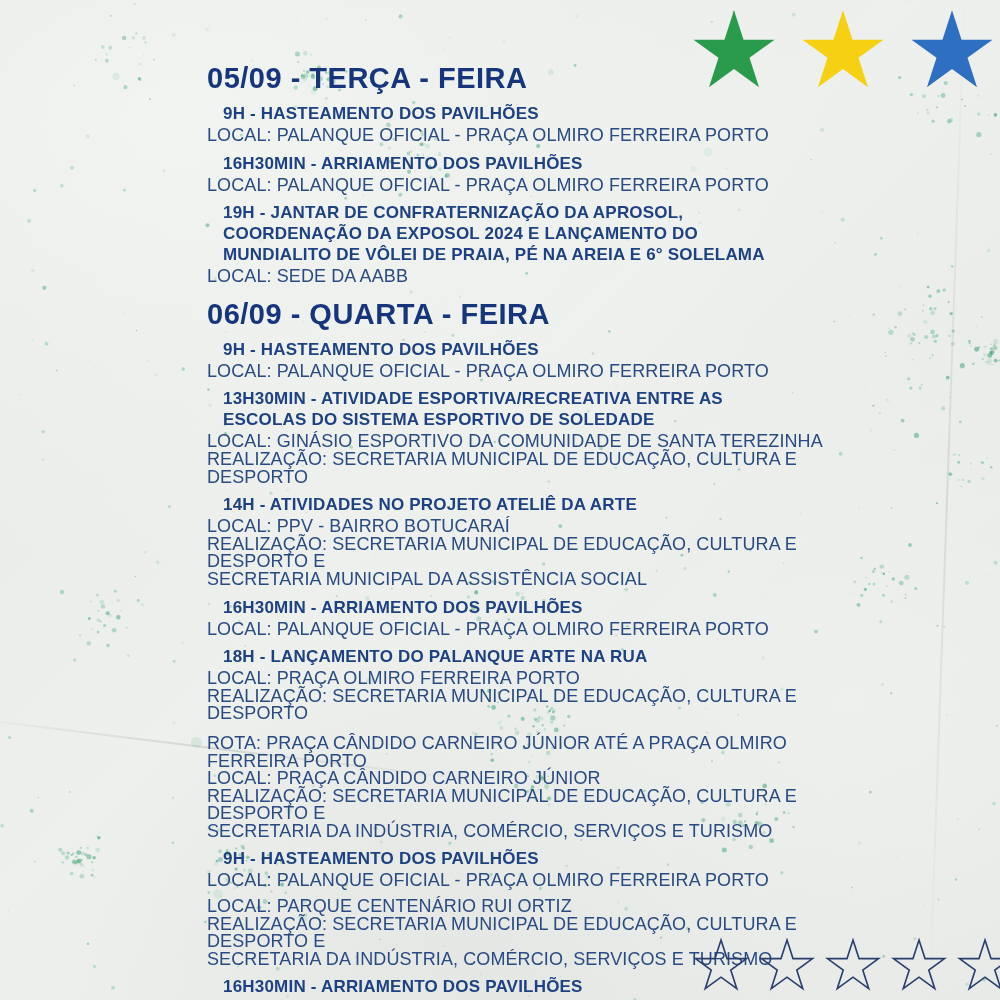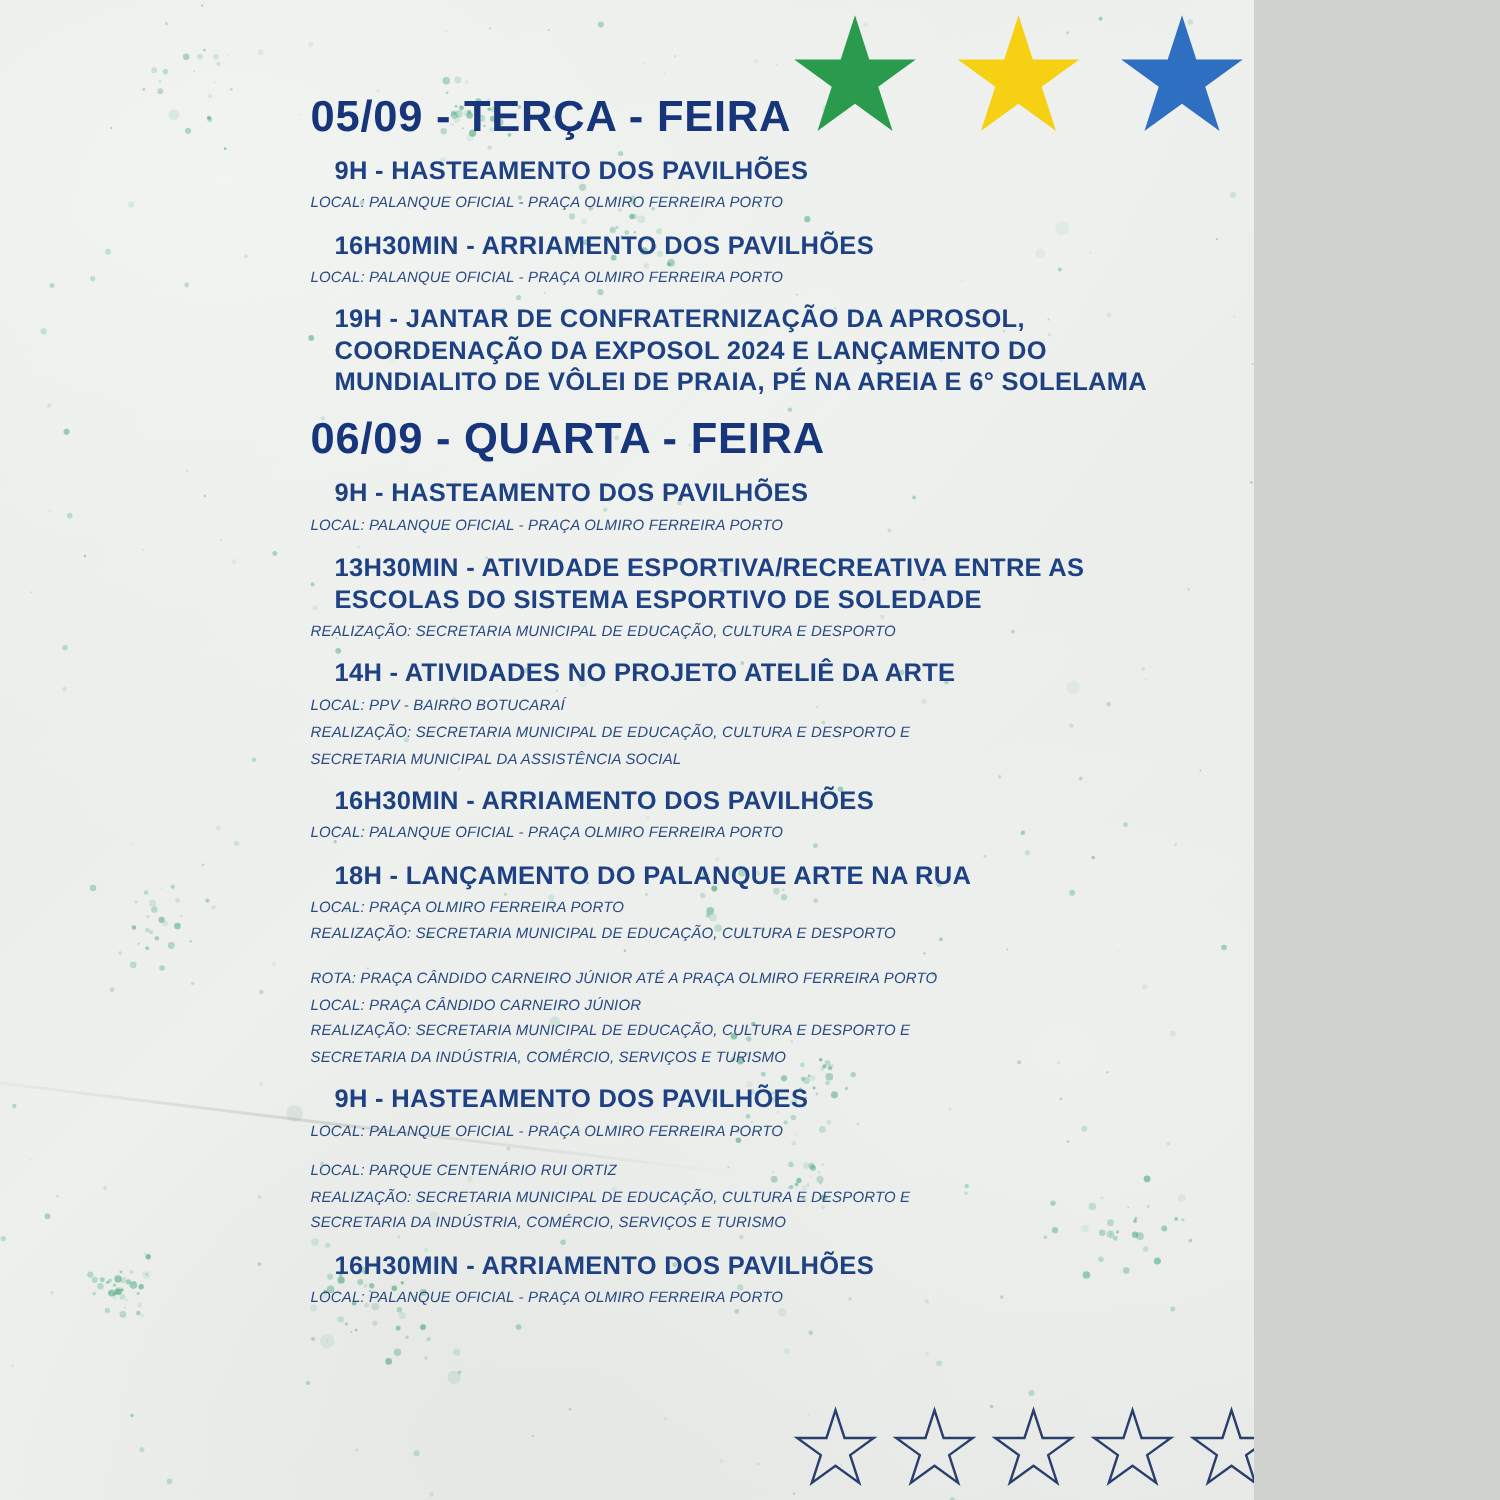--- a/index.html
+++ b/index.html
@@ -1,17 +1,17 @@
 <!DOCTYPE html>
 <html><head>
 <meta charset="utf-8">
 <style>
   html,body{margin:0;padding:0;background:#cfd2cf;}
   .poster{
-    position:relative;width:836px;height:1000px;overflow:hidden;
+    position:relative;width:1000px;height:1000px;overflow:hidden;
     background:
       radial-gradient(1100px 750px at 18% 12%, #f2f4f2 0%, rgba(242,244,242,0) 60%),
       radial-gradient(900px 700px at 85% 70%, #eef0ee 0%, rgba(238,240,238,0) 55%),
       radial-gradient(700px 500px at 50% 95%, #e4e7e4 0%, rgba(228,231,228,0) 60%),
       linear-gradient(135deg,#e7e9e7 0%,#edf0ed 45%,#e5e8e5 100%);
     font-family:"Liberation Sans",sans-serif;
     --heading:#16357b; --title:#1d4182; --detail:#2a4a82;
   }
   .speckles{position:absolute;left:0;top:0;width:1000px;height:1000px;pointer-events:none;}
   .crease1{position:absolute;left:-60px;top:748px;width:560px;height:2px;
@@ -25,21 +25,21 @@
   .day-heading{
     margin:0 0 9px 0;font-size:29px;line-height:32px;font-weight:bold;
     color:var(--heading);letter-spacing:.5px;
   }
   .event{margin-bottom:8px;}
   .event-title{
     font-size:17px;line-height:21px;font-weight:bold;color:var(--title);
     letter-spacing:.2px;white-space:pre-line;margin-bottom:3px;margin-left:16px;
   }
   .event-detail{
-    font-size:10px;line-height:17.6px;font-style:italic;color:var(--detail);
+    font-size:18px;line-height:17.6px;color:var(--detail);
     letter-spacing:.1px;white-space:pre-line;
   }
   .top-stars{position:absolute;top:6px;right:2px;display:flex;gap:17px;}
   .top-stars svg{width:92px;height:86px;display:block;}
   .bottom-stars{position:absolute;bottom:8px;right:-14px;display:flex;gap:8px;}
   .bottom-stars svg{width:58px;height:55px;display:block;}
 </style>
 </head>
 <body>
 
@@ -826,35 +826,37 @@
 
   <div class="event">
     <div class="event-title">16H30MIN - ARRIAMENTO DOS PAVILHÕES</div>
   <div class="event-detail">LOCAL: PALANQUE OFICIAL - PRAÇA OLMIRO FERREIRA PORTO</div>
           </div>
 
   <div class="event">
     <div class="event-title">19H - JANTAR DE CONFRATERNIZAÇÃO DA APROSOL,
 COORDENAÇÃO DA EXPOSOL 2024 E LANÇAMENTO DO
 MUNDIALITO DE VÔLEI DE PRAIA, PÉ NA AREIA E 6° SOLELAMA</div>
+  <div class="event-detail">LOCAL: SEDE DA AABB</div>
           </div>
 </div>
   </section>
 
   <section class="day">
     <h2 class="day-heading">06/09 - QUARTA - FEIRA</h2>
     <div class="events">
   <div class="event">
     <div class="event-title">9H - HASTEAMENTO DOS PAVILHÕES</div>
   <div class="event-detail">LOCAL: PALANQUE OFICIAL - PRAÇA OLMIRO FERREIRA PORTO</div>
           </div>
 
   <div class="event">
     <div class="event-title">13H30MIN - ATIVIDADE ESPORTIVA/RECREATIVA ENTRE AS
 ESCOLAS DO SISTEMA ESPORTIVO DE SOLEDADE</div>
+  <div class="event-detail">LOCAL: GINÁSIO ESPORTIVO DA COMUNIDADE DE SANTA TEREZINHA</div>
             <div class="event-detail">REALIZAÇÃO: SECRETARIA MUNICIPAL DE EDUCAÇÃO, CULTURA E DESPORTO</div>
           </div>
 
   <div class="event">
     <div class="event-title">14H - ATIVIDADES NO PROJETO ATELIÊ DA ARTE</div>
   <div class="event-detail">LOCAL: PPV - BAIRRO BOTUCARAÍ</div>
             <div class="event-detail">REALIZAÇÃO: SECRETARIA MUNICIPAL DE EDUCAÇÃO, CULTURA E DESPORTO E
 SECRETARIA MUNICIPAL DA ASSISTÊNCIA SOCIAL</div>
           </div>
 

